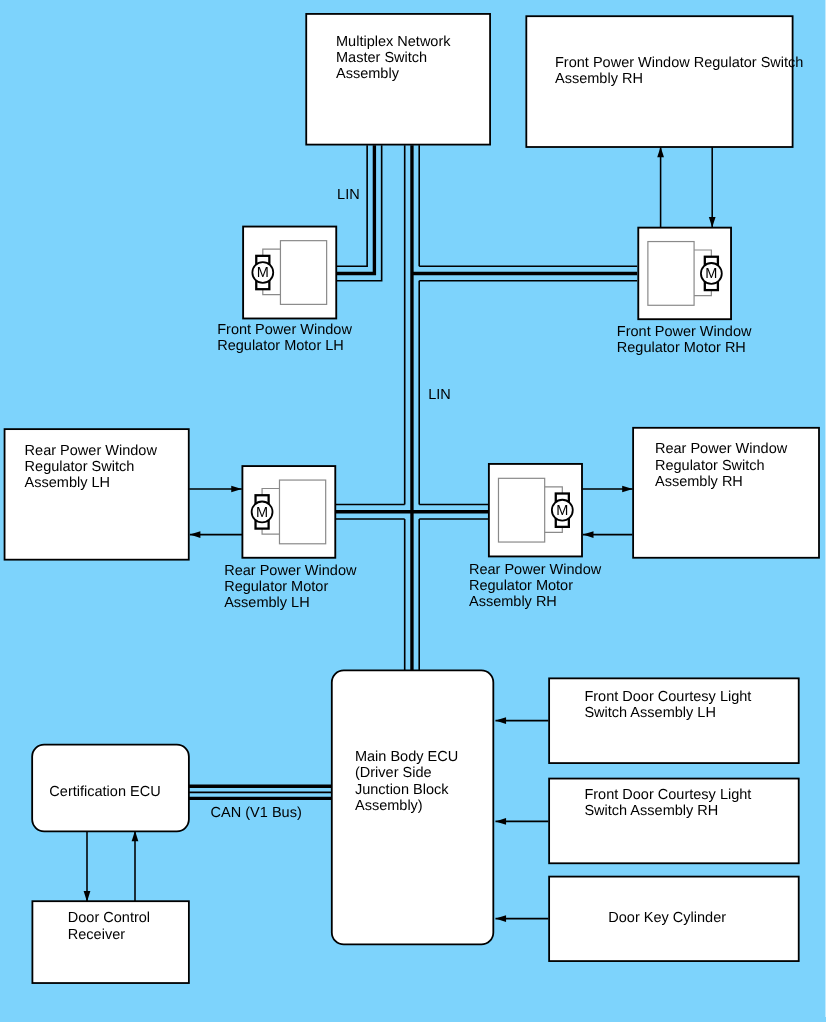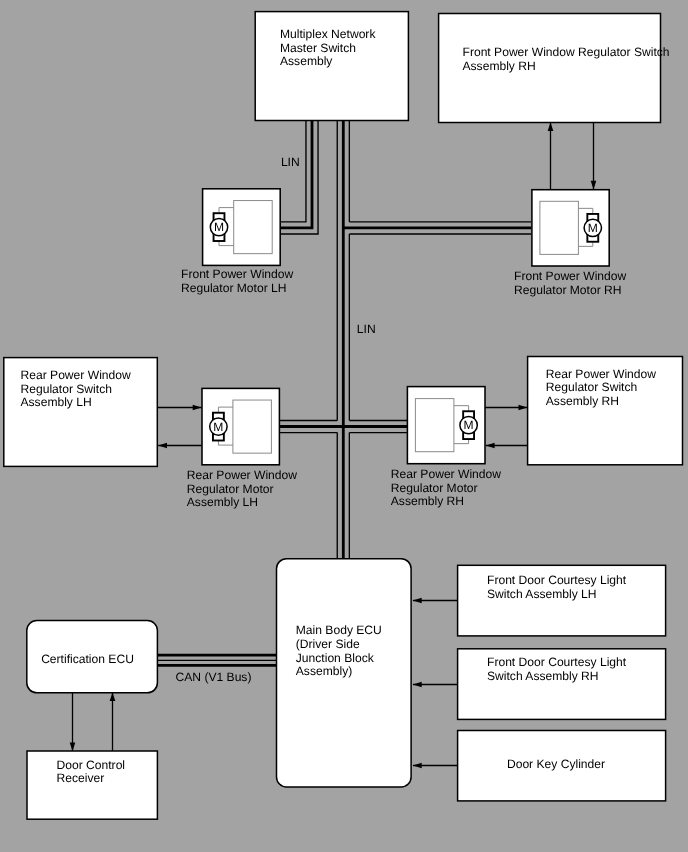--- a/index.html
+++ b/index.html
@@ -1,19 +1,19 @@
 <!DOCTYPE html>
 <html><head>
 <meta charset="utf-8">
 <title>Power Window Control System Block Diagram</title>
 <style>
   html,body{margin:0;padding:0;background:#ffffff;}
   body{width:688px;height:852px;overflow:hidden;
        font-family:"Liberation Sans",sans-serif;}
-  #root{position:relative;width:688px;height:852px;background:#a3a3a3;}
+  #root{position:relative;width:688px;height:852px;background:#7dd3fc;}
   svg#diagram{position:absolute;left:0;top:0;width:688px;height:852px;display:block;
               shape-rendering:geometricPrecision;}
   svg#diagram text{font-family:"Liberation Sans",sans-serif;font-size:12.1px;fill:#000000;
                    text-rendering:geometricPrecision;}
   #layer-text{will-change:opacity;}
   .box    {fill:#ffffff;stroke:#000000;stroke-width:1.5;}
   .mbox   {fill:#ffffff;stroke:#000000;stroke-width:1.55;}
   .inner  {fill:#ffffff;stroke:#8a8a8a;stroke-width:1;}
   .wire   {fill:none;  stroke:#8a8a8a;stroke-width:1;}
   .arrw   {fill:none;  stroke:#000000;stroke-width:1.3;}

